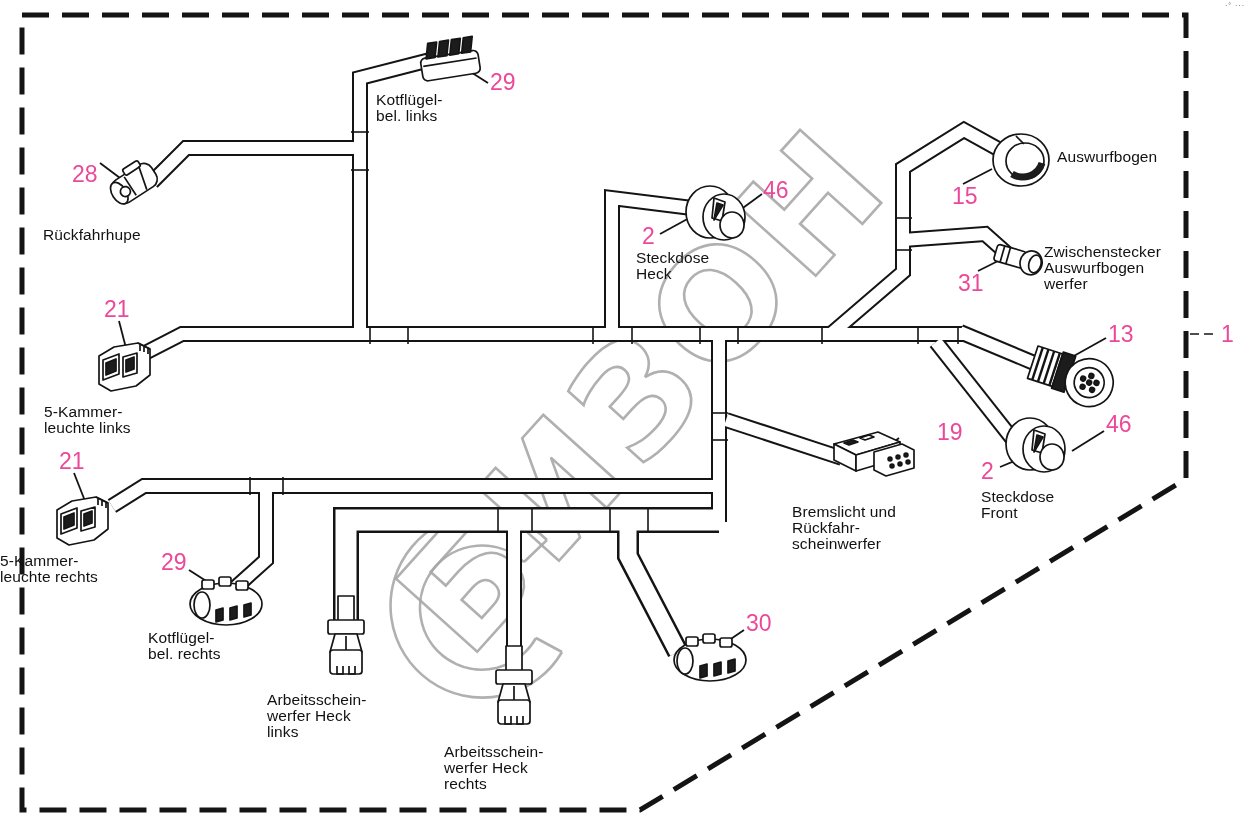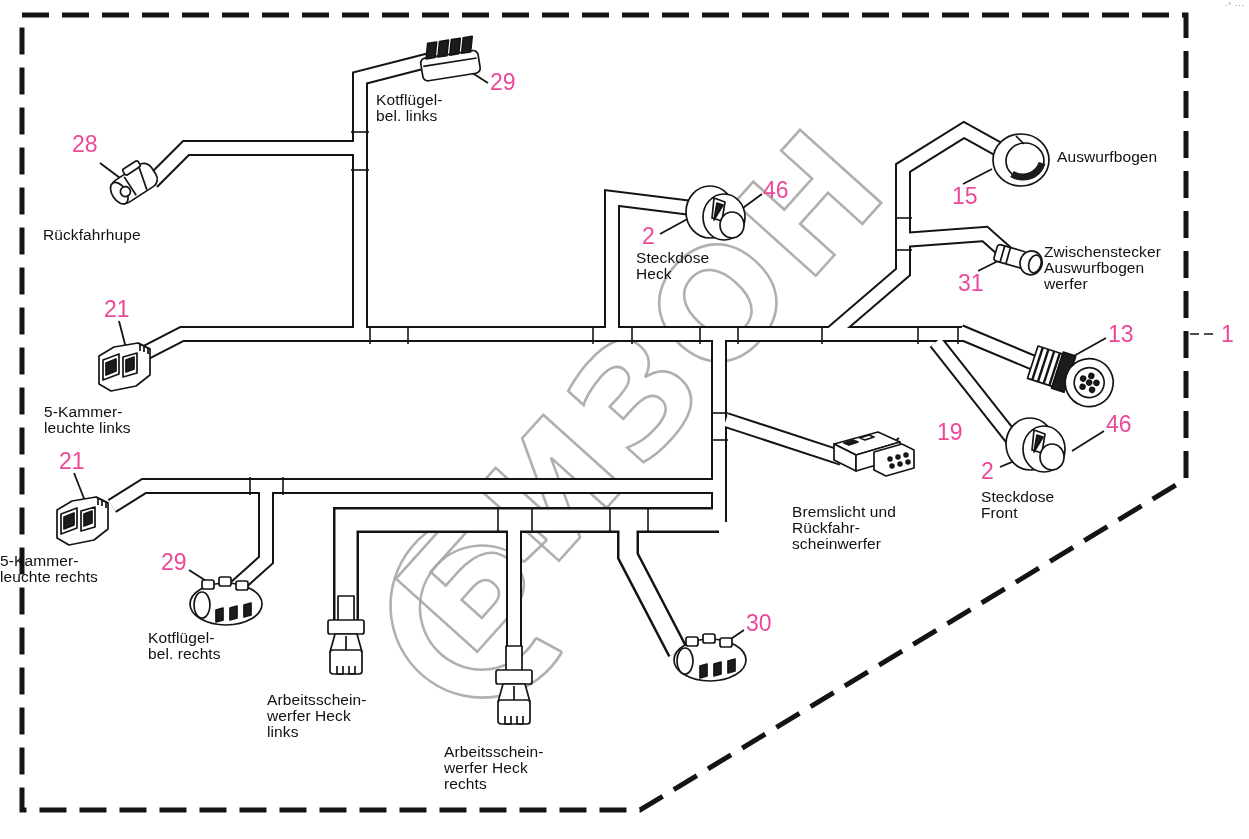--- a/index.html
+++ b/index.html
@@ -257,21 +257,21 @@
         <circle cx="60" cy="31" r="1.9" fill="#1c1c1c"></circle>
         <circle cx="68" cy="29" r="1.9" fill="#1c1c1c"></circle>
         <circle cx="76" cy="27" r="1.9" fill="#1c1c1c"></circle>
         <circle cx="62" cy="38" r="1.9" fill="#1c1c1c"></circle>
         <circle cx="70" cy="36" r="1.9" fill="#1c1c1c"></circle>
         <circle cx="78" cy="34" r="1.9" fill="#1c1c1c"></circle>
       </g>
     </g>
   </svg>
 
-  <div class="pnum" style="left:72px;top:132px">28</div>
+  <div class="pnum" style="left:72px;top:162px">28</div>
   <div class="pnum" style="left:490px;top:70px">29</div>
   <div class="pnum" style="left:763px;top:178px">46</div>
   <div class="pnum" style="left:642px;top:224px">2</div>
   <div class="pnum" style="left:952px;top:184px">15</div>
   <div class="pnum" style="left:958px;top:271px">31</div>
   <div class="pnum" style="left:1108px;top:322px">13</div>
   <div class="pnum" style="left:1221px;top:322px">1</div>
   <div class="pnum" style="left:1106px;top:412px">46</div>
   <div class="pnum" style="left:981px;top:459px">2</div>
   <div class="pnum" style="left:104px;top:297px">21</div>

